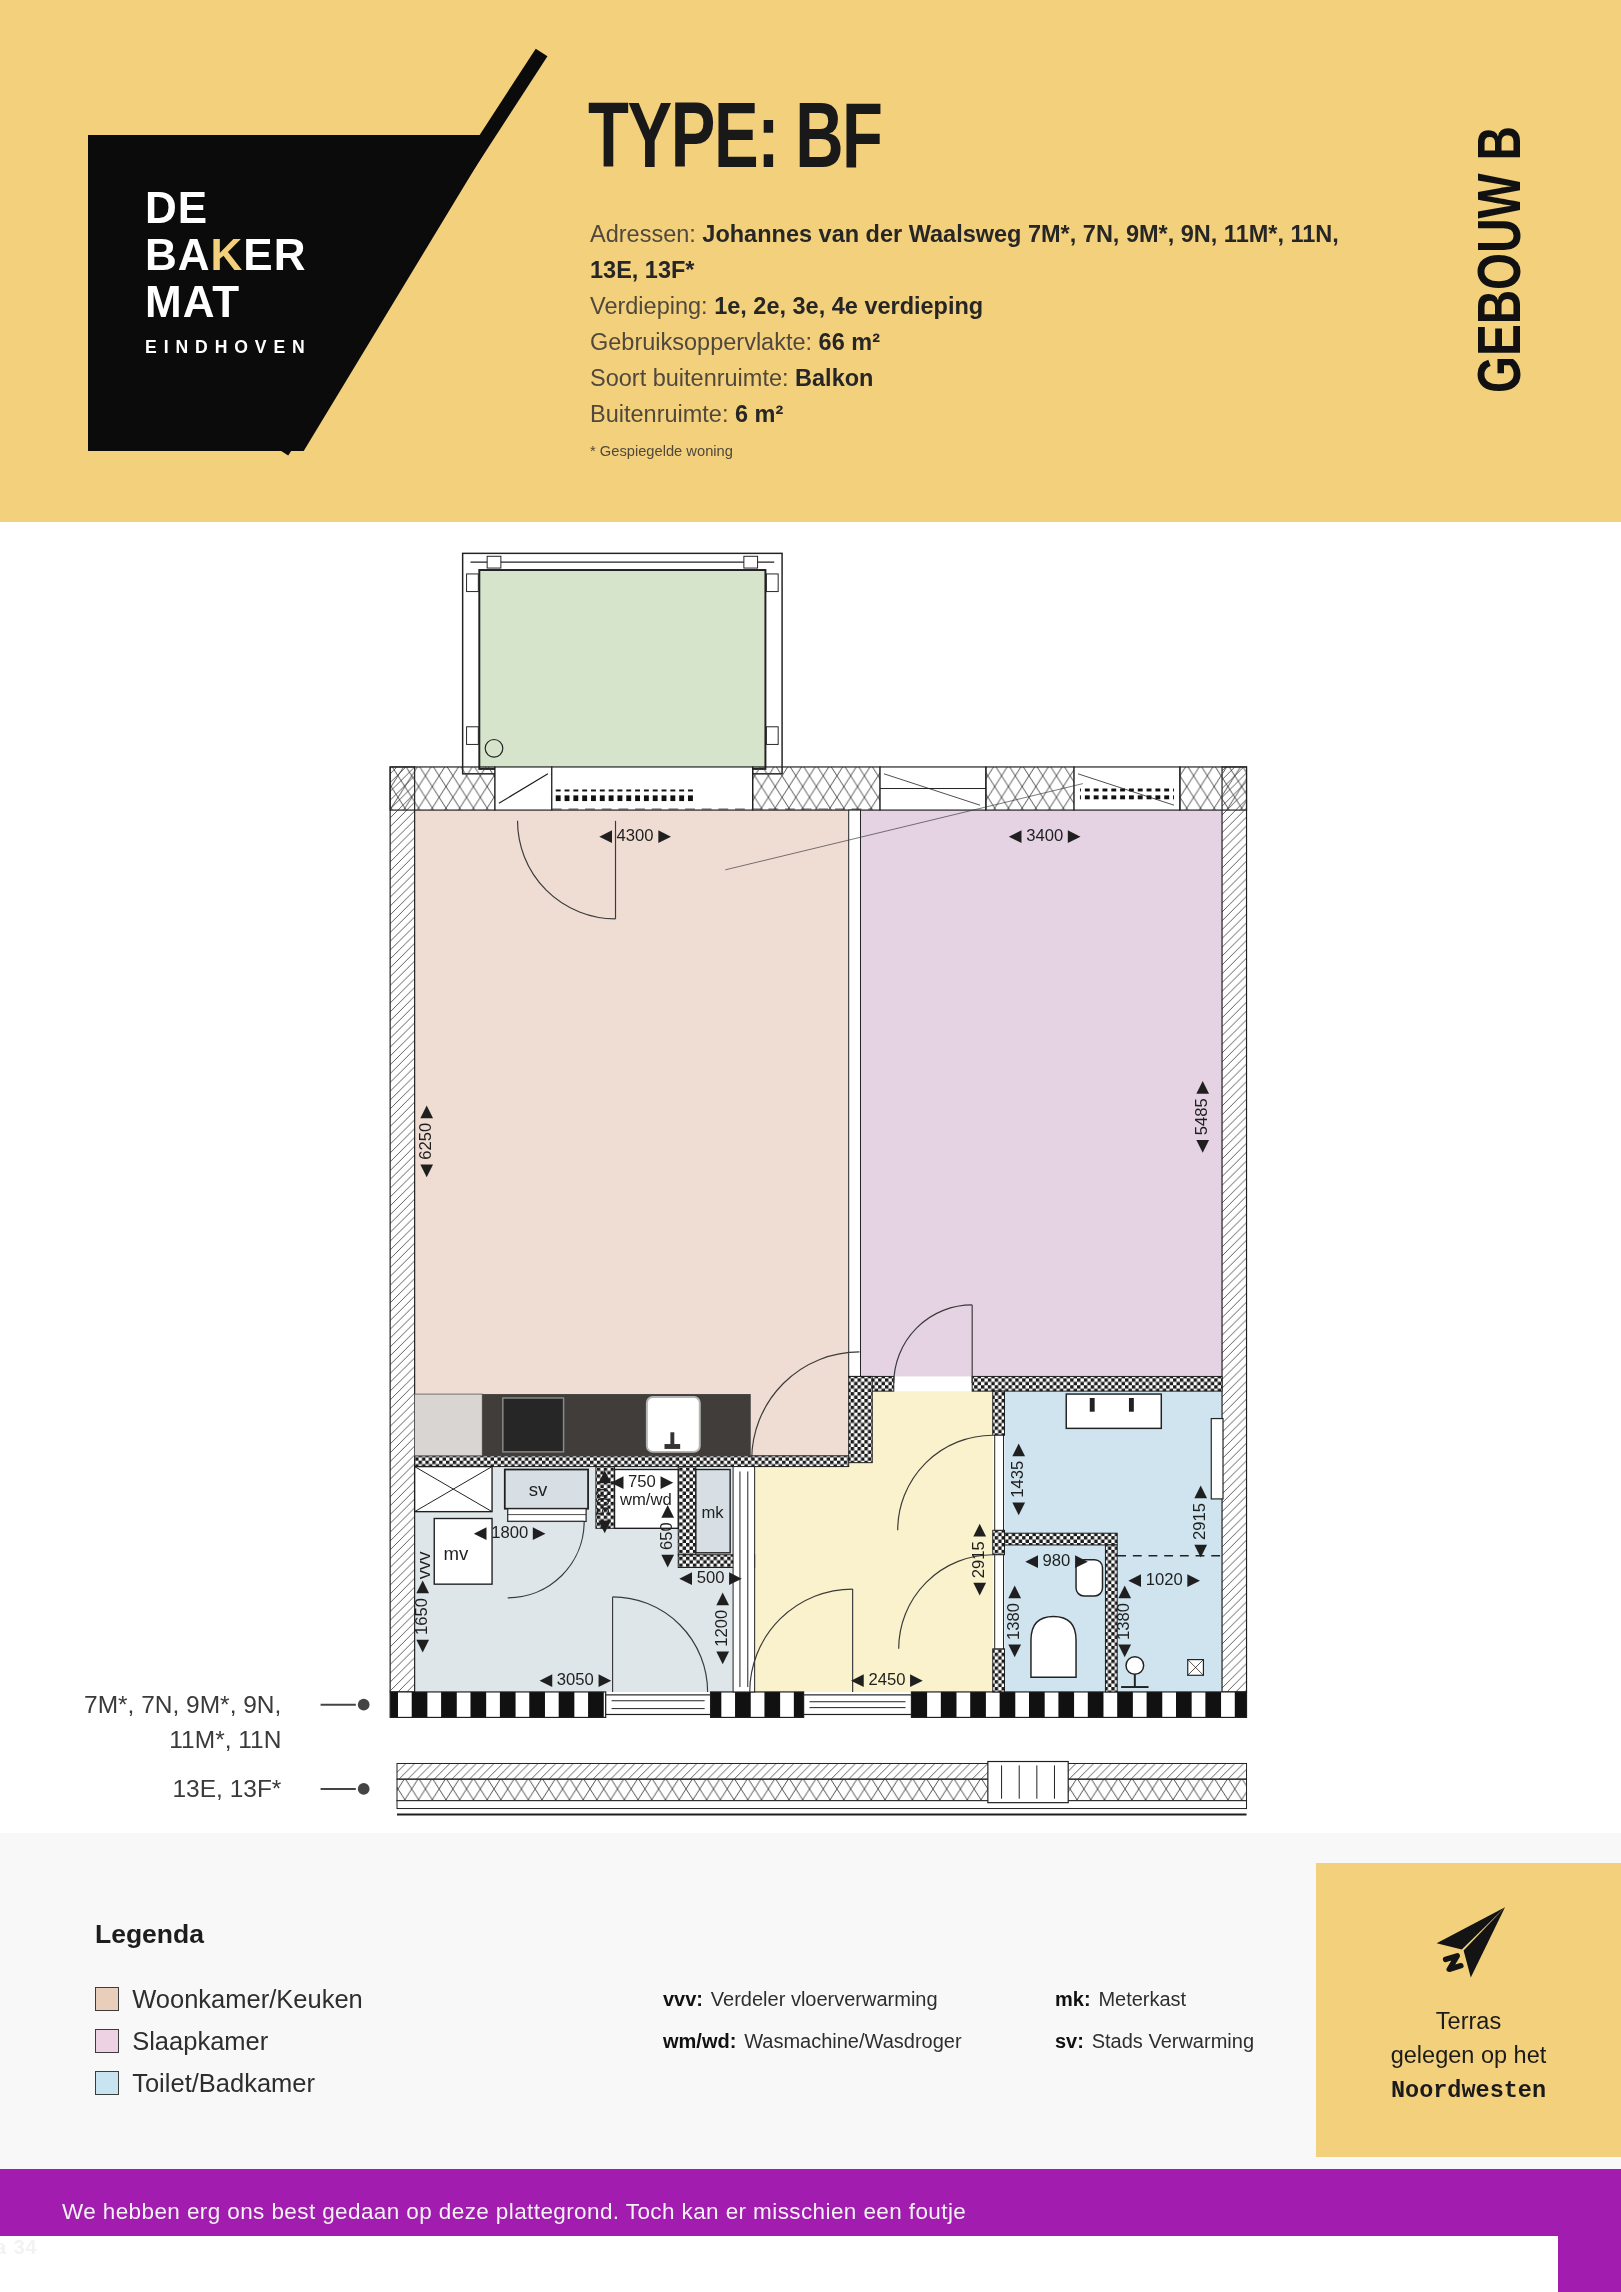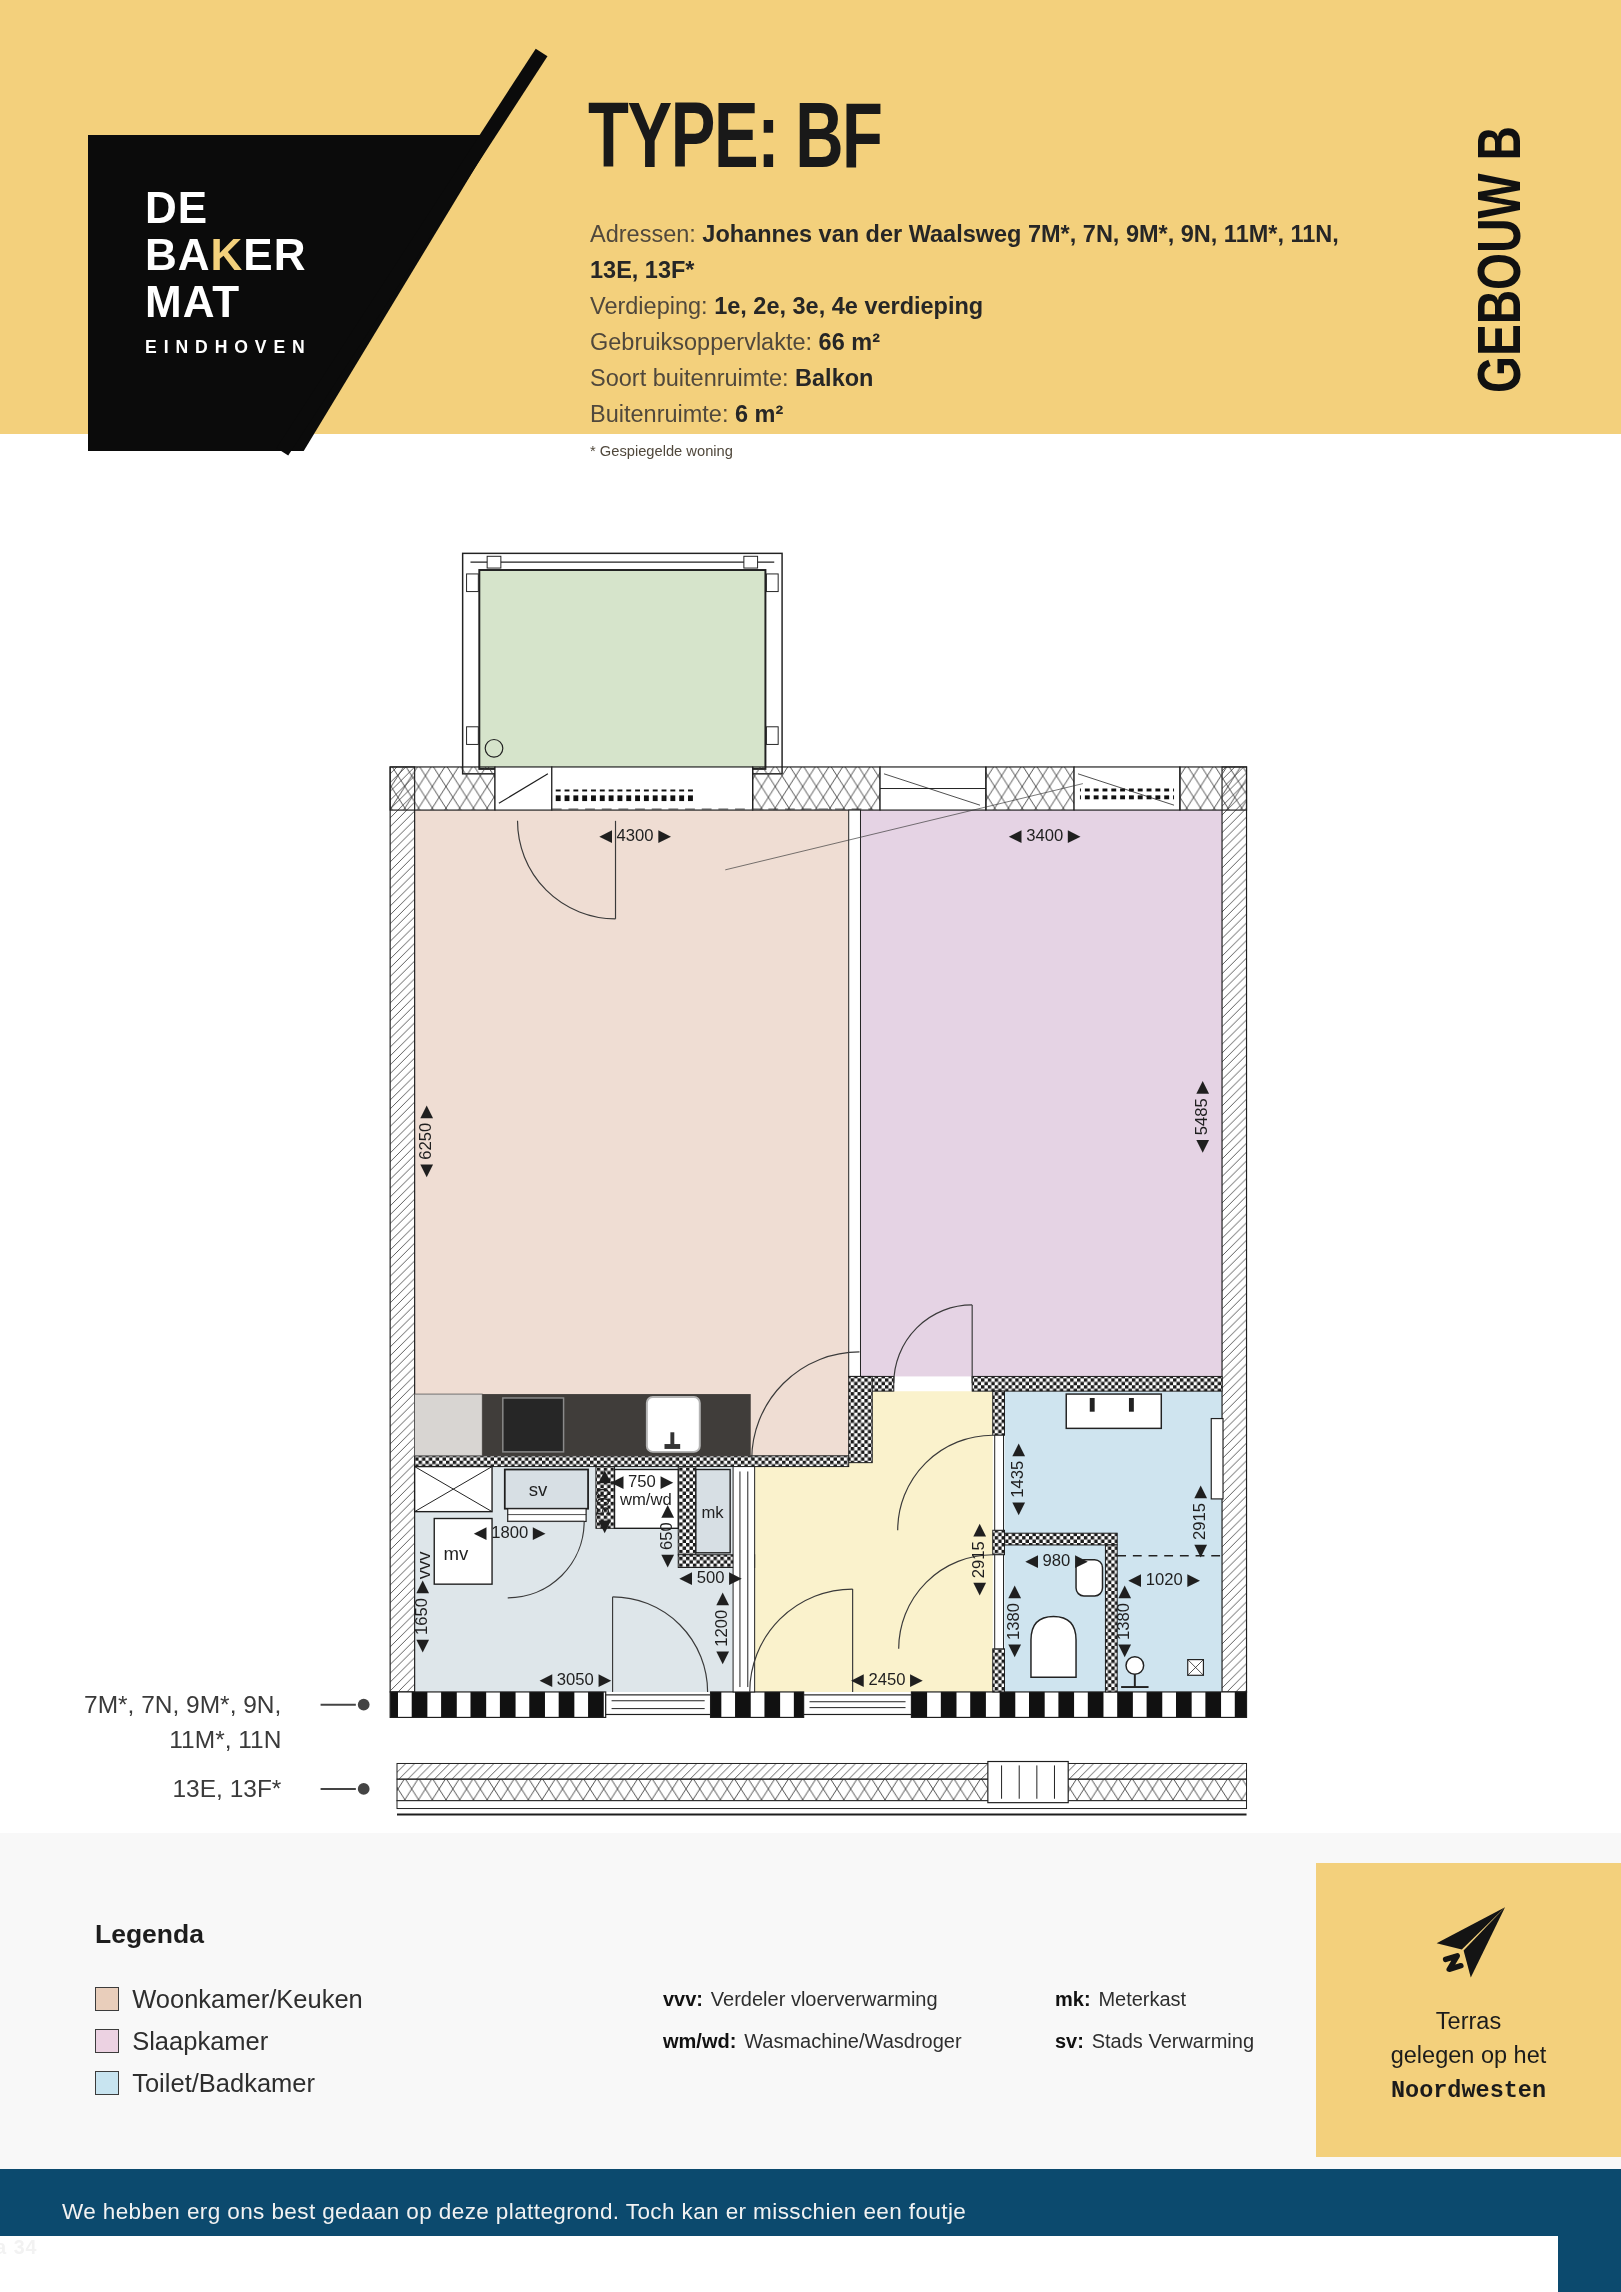--- a/index.html
+++ b/index.html
@@ -1,20 +1,20 @@
 <!DOCTYPE html>
 <html><head>
 <meta charset="utf-8">
 <style>
   html,body{margin:0;padding:0;background:#e8e8e8;}
   *{box-sizing:border-box;}
   .page{position:relative;width:1621px;height:2293px;background:#ffffff;overflow:hidden;
         font-family:"Liberation Sans", sans-serif;}
   
-  .header{position:absolute;left:0;top:0;width:1621px;height:434px;background:#F3D07C;}
+  .header{position:absolute;left:0;top:0;width:1621px;height:522px;background:#F3D07C;}
   .logo-box{position:absolute;left:88px;top:135px;width:407px;height:316px;background:#0b0b0b;
             clip-path:polygon(0 0,100% 0,53% 100%,0 100%);}
   .logo-text{position:absolute;left:57px;top:49px;color:#fff;font-weight:bold;
              font-size:44px;line-height:47px;letter-spacing:1px;}
   .logo-k{color:#F3D07C;}
   .logo-city{position:absolute;left:57px;top:202px;color:#fff;font-weight:bold;
              font-size:17.6px;letter-spacing:6.9px;}
   .logo-slash{position:absolute;left:405px;top:13.7px;width:13.7px;height:476px;background:#0b0b0b;
               transform:rotate(33deg);}
   .title{position:absolute;left:588px;top:82px;font-size:93px;font-weight:800;color:#191919;
@@ -48,21 +48,21 @@
   .sw-buiten{background:#CFE0C4;}
   .sw-hal{background:#FAF0BE;}
   
   .terras{position:absolute;left:1316px;top:1863px;width:305px;height:294px;background:#F3D07C;
           text-align:center;color:#1b1b1b;}
   .terras .icon{margin-top:37px;}
   .terras .t1{font-size:23.5px;margin-top:13.7px;}
   .terras .t2{font-size:23.5px;margin-top:7.8px;}
   .terras .t3{font-size:23.5px;font-weight:bold;margin-top:7.8px;font-family:Liberation Mono, monospace;}
   
-  .footer{position:absolute;left:0;top:2169px;width:1621px;height:123px;background:#0c4a6e;color:#f2f2f2;}
+  .footer{position:absolute;left:0;top:2169px;width:1621px;height:123px;background:#a21caf;color:#f2f2f2;}
   .footer .lines{position:absolute;left:62px;top:23.5px;font-size:22.5px;line-height:37px;letter-spacing:0.4px;}
   .footer .page{position:absolute;right:63px;top:67px;font-size:19.6px;font-weight:bold;letter-spacing:1px;}
 </style>
 </head>
 <body>
 
 <div class="page">
 
   <div class="header">
     <div class="logo-box">

